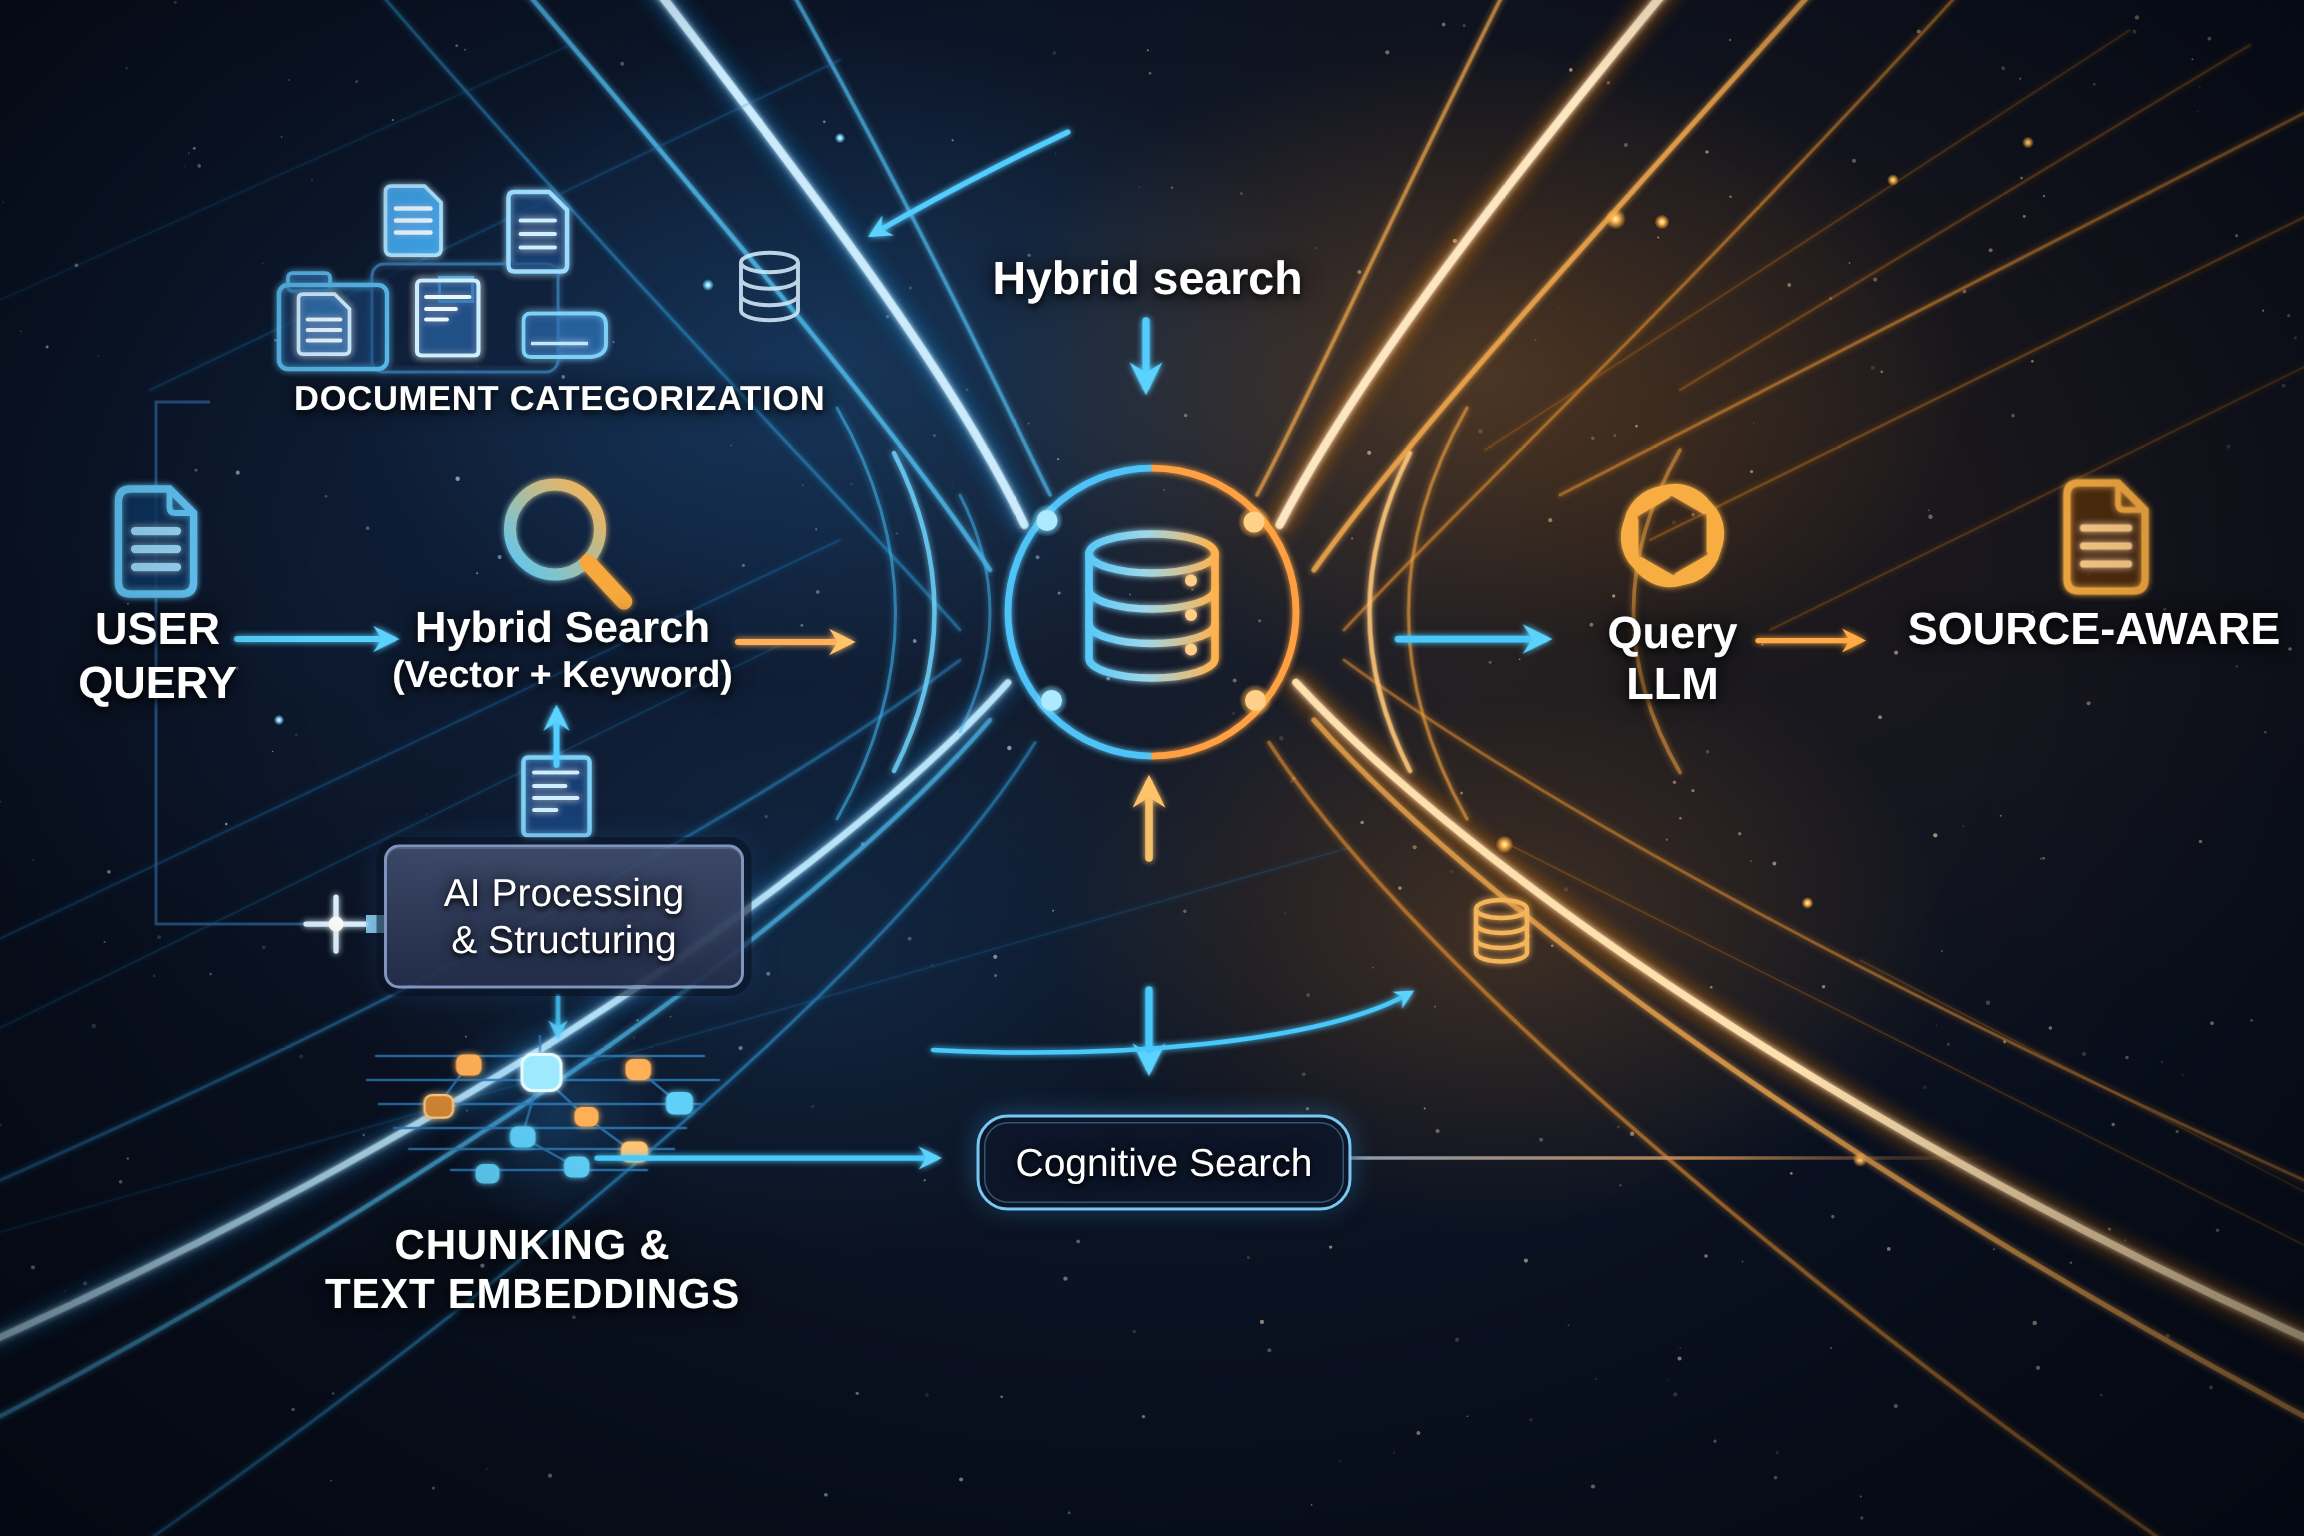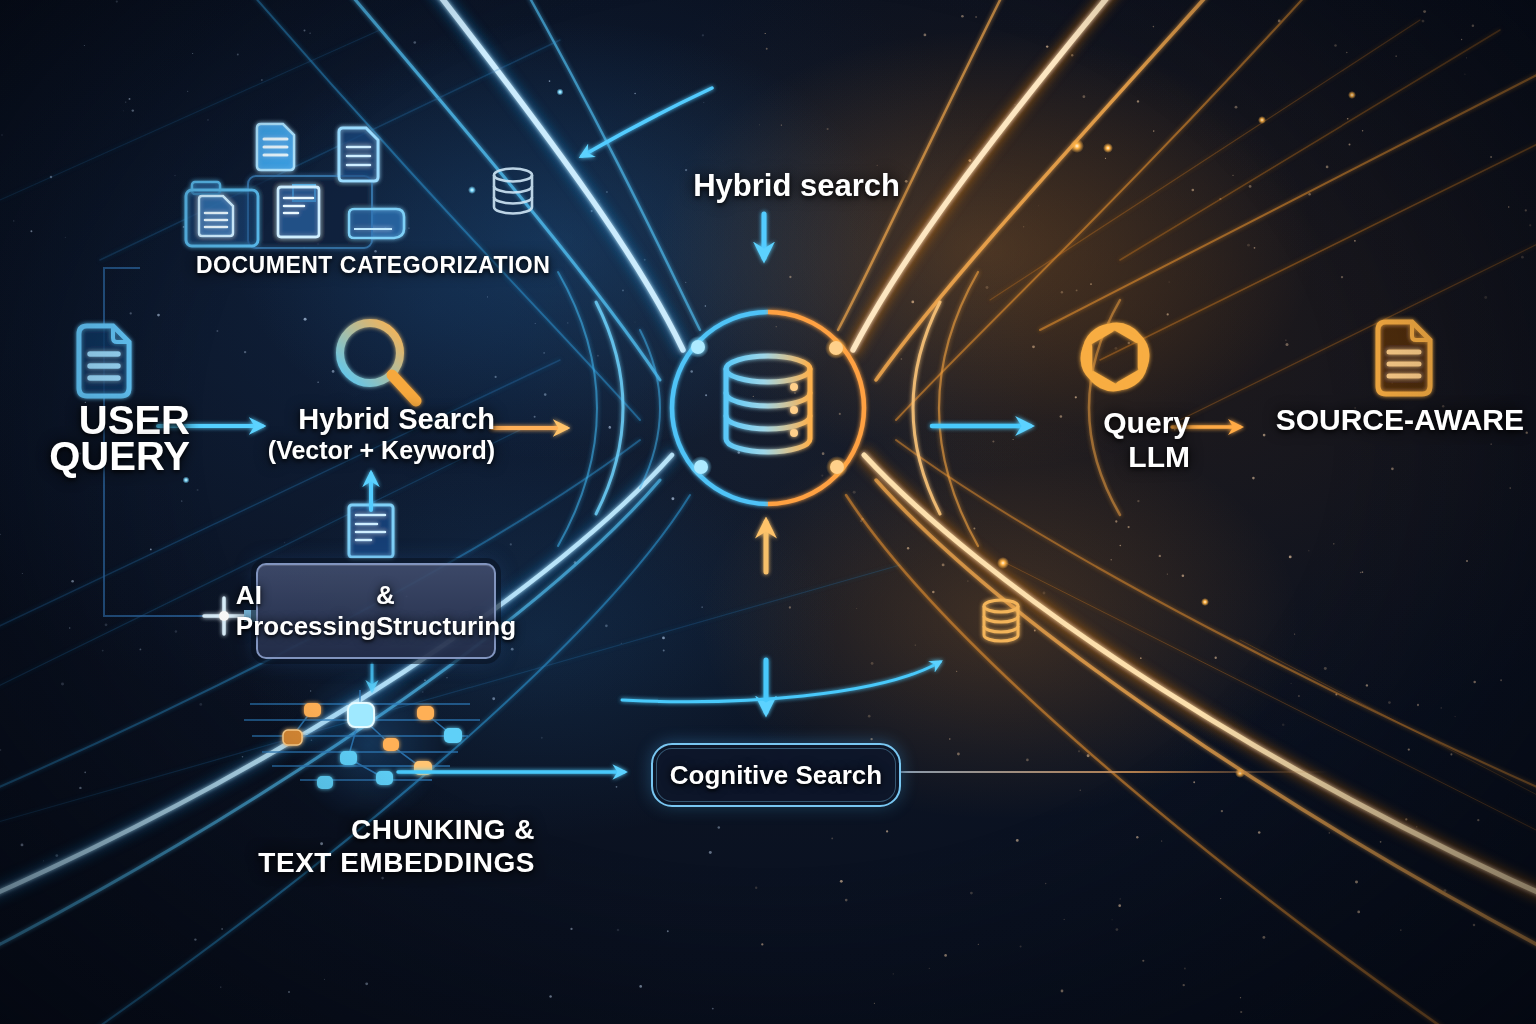--- a/index.html
+++ b/index.html
@@ -10,28 +10,28 @@
       radial-gradient(ellipse 900px 600px at 28% 30%, rgba(24,58,104,.35), transparent 70%),
       radial-gradient(ellipse 900px 620px at 74% 32%, rgba(80,44,12,.30), transparent 70%),
       radial-gradient(ellipse 1200px 900px at 50% 45%, #0d1627 0%, #0a1120 55%, #060b16 100%);
   }
   .stage::after{
     content:"";position:absolute;inset:0;pointer-events:none;
     background:radial-gradient(ellipse at 50% 42%, transparent 52%, rgba(3,6,14,.6) 100%);
   }
   svg.bg{position:absolute;left:0;top:0;width:1536px;height:1024px;}
   .label{
-    position:absolute;color:#fff;font-weight:bold;text-align:right;line-height:1.15;
+    position:absolute;color:#fff;font-weight:bold;text-align:center;line-height:1.15;
     text-shadow:0 0 14px rgba(0,0,0,.9),0 2px 4px rgba(0,0,0,.75),0 0 1px rgba(255,255,255,.3);
     white-space:nowrap;z-index:5;
   }
   .caps{letter-spacing:.5px;}
   .box{
-    position:absolute;z-index:4;display:flex;flex-direction:row;align-items:center;justify-content:center;
-    color:#fff;font-weight:bold;
+    position:absolute;z-index:4;display:flex;flex-direction:column;align-items:center;justify-content:center;
+    color:#fff;font-weight:normal;text-align:center;
     text-shadow:0 0 10px rgba(0,0,0,.85),0 2px 3px rgba(0,0,0,.7);
   }
   .ai-box{
     left:256px;top:563px;width:236px;height:92px;border-radius:10px;
     background:linear-gradient(180deg, rgba(64,76,108,.92), rgba(36,46,74,.94));
     border:2px solid #8194be;font-size:26px;line-height:31px;
     box-shadow:0 0 0 5px rgba(8,14,28,.55),0 0 22px rgba(50,100,170,.35), inset 0 1px 0 rgba(255,255,255,.15);
   }
   .cog-box{
     left:651px;top:743px;width:246px;height:60px;border-radius:21px;
@@ -652,21 +652,21 @@
   <g filter="url(#gO)">
     <path d="M 492,428 H 566" stroke="#ffb058" stroke-width="4" marker-end="url(#mG)"></path>
     <path d="M 1172,427 H 1240" stroke="#ffaa45" stroke-width="3.5" marker-end="url(#mO)"></path>
     <path d="M 766,572 V 522" stroke="#f7c06a" stroke-width="5" marker-end="url(#mG)"></path>
   </g>
 </g>
 </svg>
 
 <div class="label caps" style="left:148px;top:252px;width:344px;font-size:23px;margin-left:48px;">DOCUMENT CATEGORIZATION</div>
 
-<div class="label" style="left:20px;top:402px;width:170px;font-size:40px;line-height:36px;">
+<div class="label" style="left:20px;top:402px;width:170px;font-size:30px;line-height:36px;">
   <div>USER</div>
   <div>QUERY</div>
 </div>
 
 <div class="label" style="left:255px;top:403px;width:240px;">
   <div style="font-size:29px;">Hybrid Search</div>
   <div style="font-size:25px;font-weight:bold;">(Vector + Keyword)</div>
 </div>
 
 <div class="label" style="left:630px;top:168px;width:270px;font-size:31px;">Hybrid search</div>

